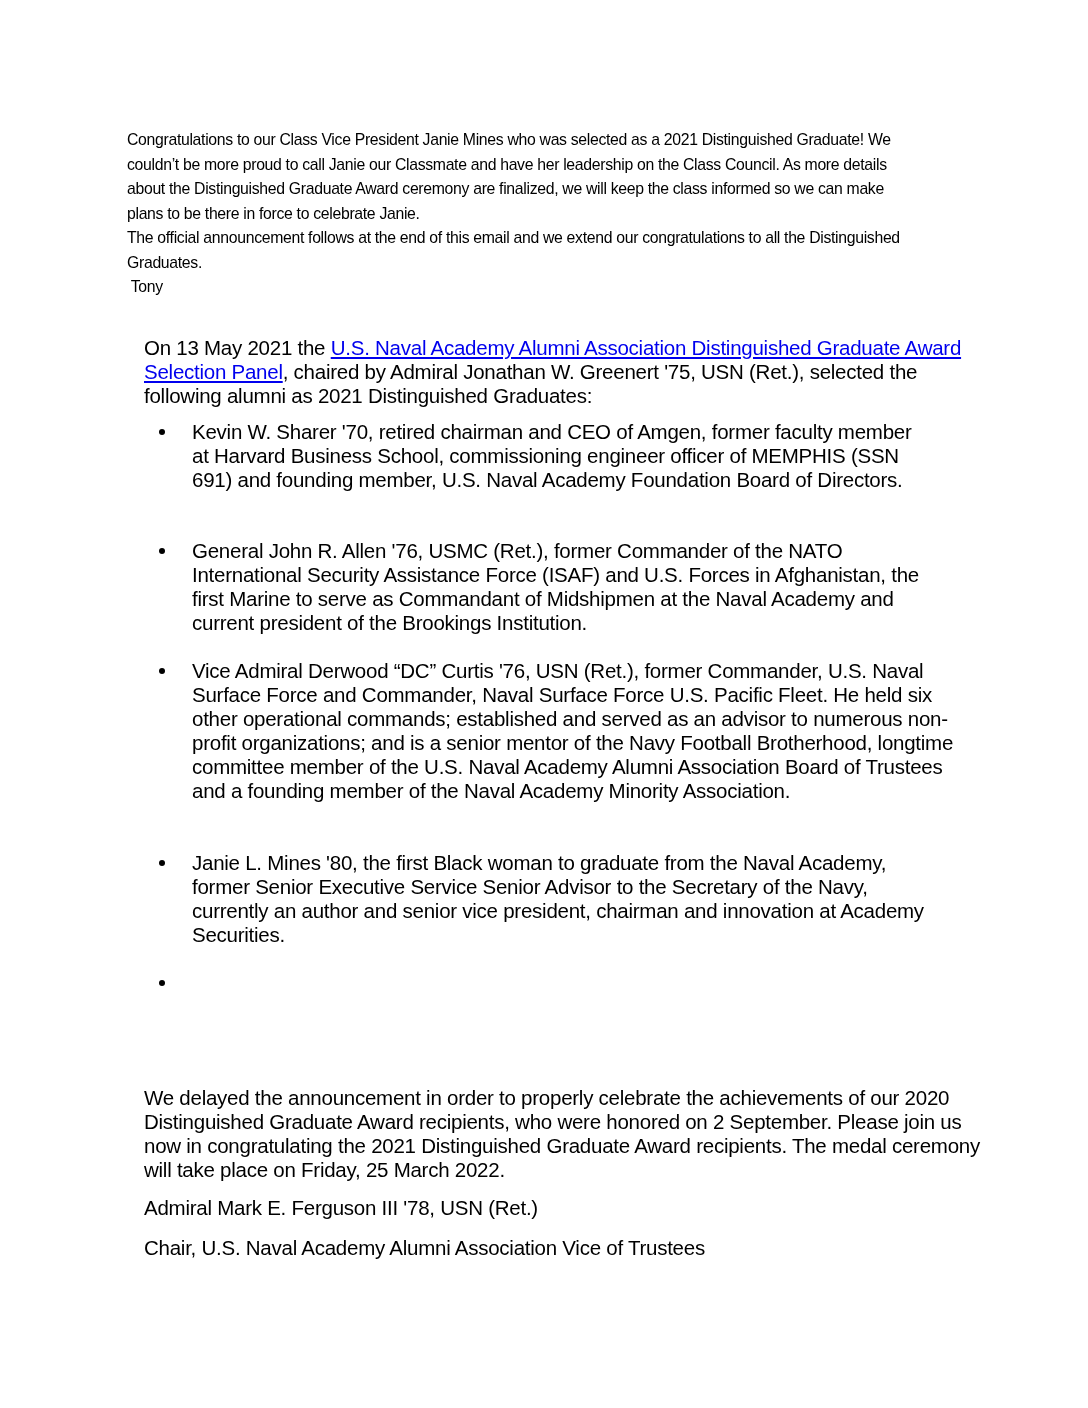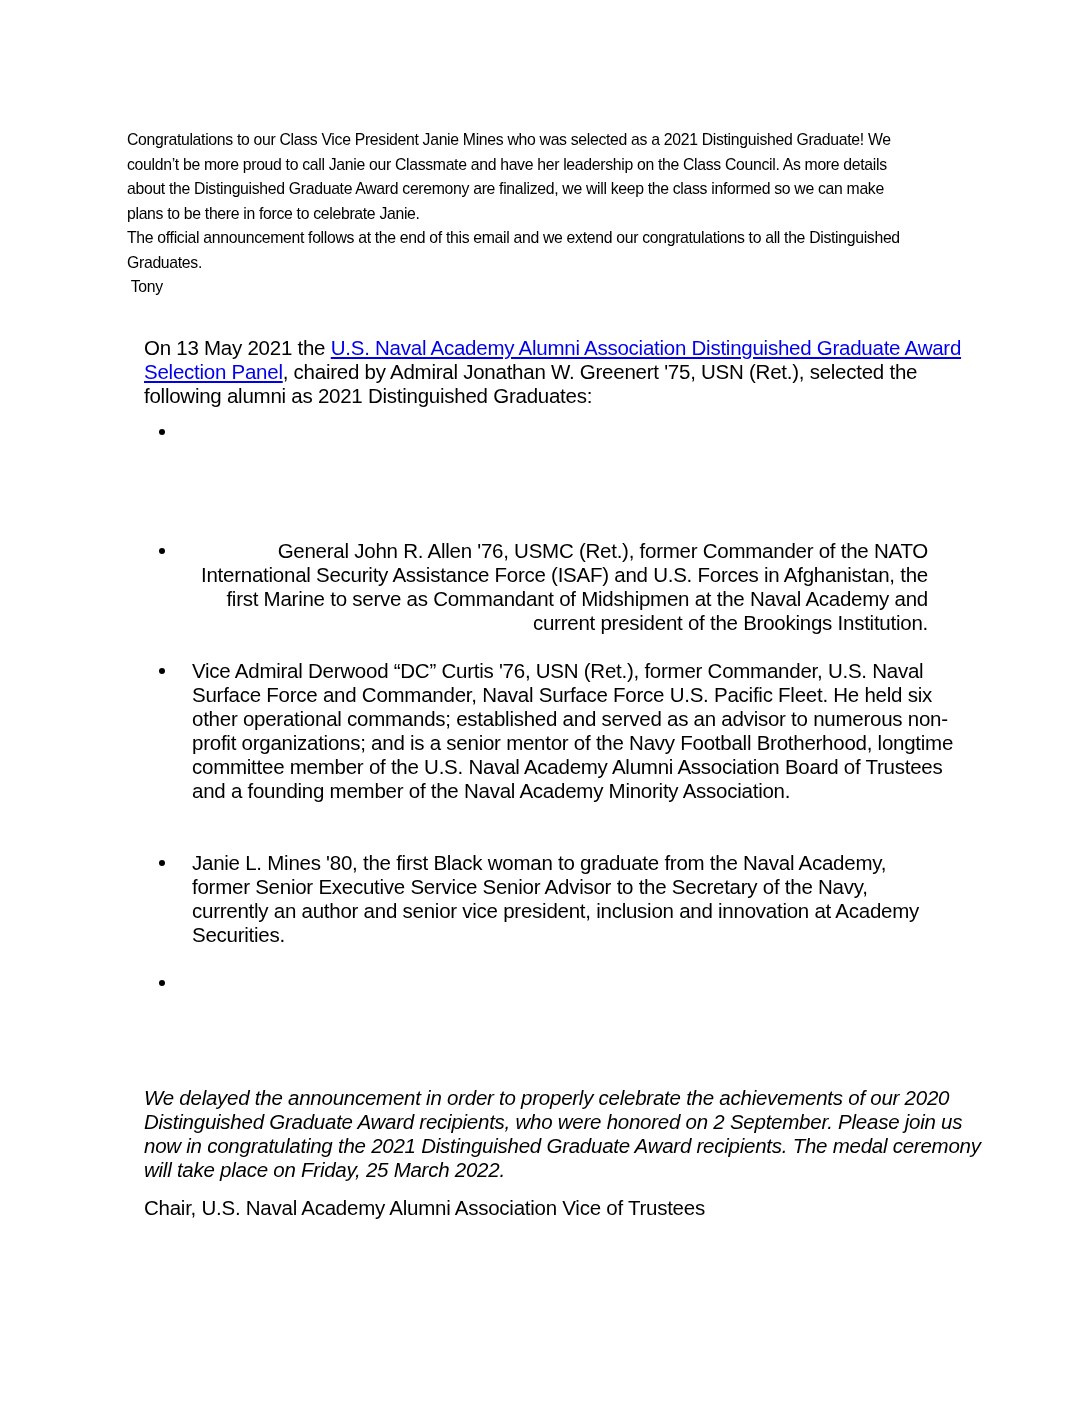--- a/index.html
+++ b/index.html
@@ -44,46 +44,48 @@
     <p>The official announcement follows at the end of this email and we extend our congratulations to all the Distinguished Graduates.</p>
     <p class="sig">Tony</p>
   </div>
 
   <div class="main">
     <p class="p-opening"><span>On 13 May 2021 the </span><a href="#" style="color: rgb(0, 0, 238);">U.S. Naval Academy Alumni Association Distinguished Graduate Award Selection Panel</a><span>, chaired by Admiral Jonathan W. Greenert '75, USN (Ret.), selected the following alumni as 2021 Distinguished Graduates:</span></p>
 
     <ul class="list" style="top:100px;">
       <li>
         <span class="bullet"></span>
+        <span>Kevin W. Sharer '70, retired chairman and CEO of Amgen, former faculty member at Harvard Business School, commissioning engineer officer of MEMPHIS (SSN 691) and founding member, U.S. Naval Academy Foundation Board of Directors.</span>
       </li>
     </ul>
-    <ul class="list" style="top:219px;text-align:right;">
+    <ul class="list" style="top:219px;">
       <li>
         <span class="bullet"></span>
         <span>General John R. Allen '76, USMC (Ret.), former Commander of the NATO International Security Assistance Force (ISAF) and U.S. Forces in Afghanistan, the first Marine to serve as Commandant of Midshipmen at the Naval Academy and current president of the Brookings Institution.</span>
       </li>
     </ul>
     <ul class="list" style="top:339px; width:840px;">
       <li>
         <span class="bullet"></span>
         <span>Vice Admiral Derwood “DC” Curtis '76, USN (Ret.), former Commander, U.S. Naval Surface Force and Commander, Naval Surface Force U.S. Pacific Fleet. He held six other operational commands; established and served as an advisor to numerous non-profit organizations; and is a senior mentor of the Navy Football Brotherhood, longtime committee member of the U.S. Naval Academy Alumni Association Board of Trustees and a founding member of the Naval Academy Minority Association.</span>
       </li>
     </ul>
     <ul class="list" style="top:531px; width:820px;">
       <li>
         <span class="bullet"></span>
-        <span>Janie L. Mines '80, the first Black woman to graduate from the Naval Academy, former Senior Executive Service Senior Advisor to the Secretary of the Navy, currently an author and senior vice president, inclusion and innovation at Academy Securities.</span>
+        <span>Janie L. Mines '80, the first Black woman to graduate from the Naval Academy, former Senior Executive Service Senior Advisor to the Secretary of the Navy, currently an author and senior vice president, chairman and innovation at Academy Securities.</span>
       </li>
     </ul>
     <ul class="list" style="top:651px; width:830px;">
       <li>
         <span class="bullet"></span>
       </li>
     </ul>
 
-    <p class="p-delayed" style="width:850px;font-style:italic;">We delayed the announcement in order to properly celebrate the achievements of our 2020 Distinguished Graduate Award recipients, who were honored on 2 September. Please join us now in congratulating the 2021 Distinguished Graduate Award recipients. The medal ceremony will take place on Friday, 25 March 2022.</p>
+    <p class="p-delayed" style="width:850px;">We delayed the announcement in order to properly celebrate the achievements of our 2020 Distinguished Graduate Award recipients, who were honored on 2 September. Please join us now in congratulating the 2021 Distinguished Graduate Award recipients. The medal ceremony will take place on Friday, 25 March 2022.</p>
 
     <div class="p-signature">
+      <p>Admiral Mark E. Ferguson III '78, USN (Ret.)</p>
       <p>Chair, U.S. Naval Academy Alumni Association Vice of Trustees</p>
     </div>
   </div>
 
 </div>
 
 </body></html>

